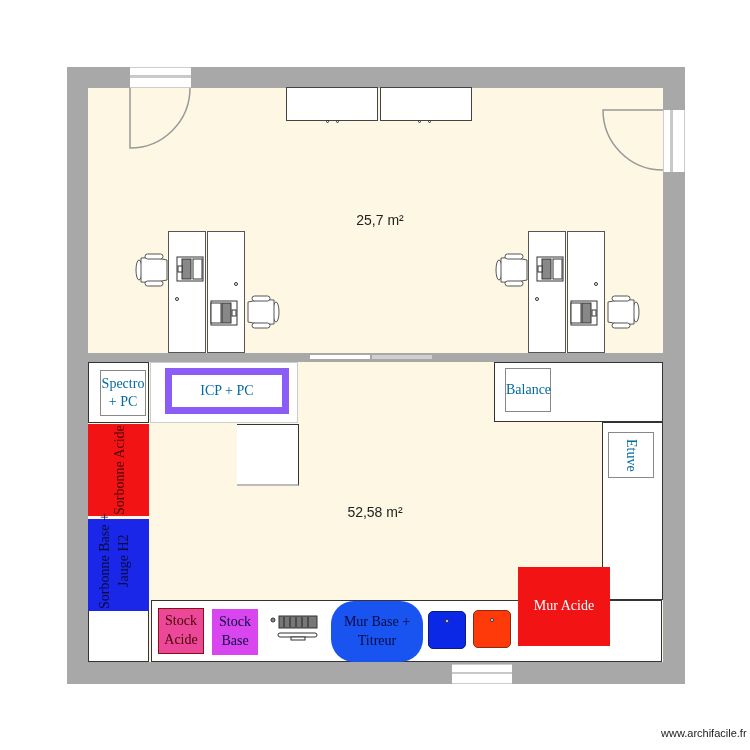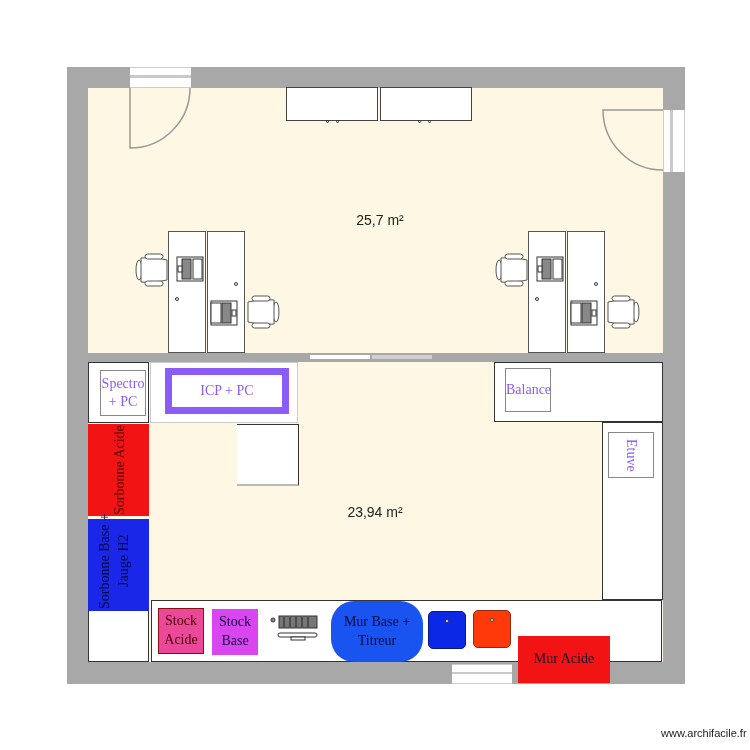--- a/index.html
+++ b/index.html
@@ -1,21 +1,21 @@
 <!DOCTYPE html>
 <html><head>
   <meta charset="utf-8">
   <style>
     html, body { margin: 0; padding: 0; background: #ffffff; }
     body { width: 750px; height: 750px; position: relative; overflow: hidden; font-family: "Liberation Serif", serif; }
     .abs { position: absolute; box-sizing: border-box; }
     .wall { background: #a8a8a8; }
     .floor { background: #fdf7e3; }
     .furn { background: #ffffff; border: 1px solid #333; }
-    .lbl { display: flex; align-items: center; justify-content: center; text-align: center; color: #8b5cf6; font-family: "Liberation Serif", serif; font-size: 14px; line-height: 1.35; }
+    .lbl { display: flex; align-items: center; justify-content: center; text-align: center; color: #0369a1; font-family: "Liberation Serif", serif; font-size: 14px; line-height: 1.35; }
     .area { font-family: "Liberation Sans", sans-serif; font-size: 14px; color: #222; }
     .win { background: #fff; border-top: 1px solid #ccc; border-bottom: 1px solid #ccc; }
     .win-line { background: #c9c9c9; }
     .footer { font-family: "Liberation Sans", sans-serif; font-size: 11px; color: #222; }
     .vtext { writing-mode: vertical-rl; }
     .rot-ccw { transform: rotate(180deg); }
   </style>
 </head>
 <body>
 
@@ -123,39 +123,39 @@
 <div class="abs lbl vtext rot-ccw" style="left:95px;top:505px;width:40px;height:112px;color:#0a0a40;">Sorbonne Base + Jauge H2</div>
 
 <div class="abs furn" style="left:88px;top:611px;width:61px;height:51px;border-top:none;"></div>
 
 <div class="abs furn" style="left:494px;top:362px;width:169px;height:60px;"></div>
 <div class="abs lbl" style="left:505px;top:368px;width:46px;height:44px;border:1px solid #888;background:#fff;justify-content:flex-start;">Balance</div>
 
 <div class="abs furn" style="left:602px;top:422px;width:61px;height:178px;"></div>
 <div class="abs lbl vtext" style="left:608px;top:432px;width:46px;height:46px;border:1px solid #888;background:#fff;">Etuve</div>
 
-<div class="abs area" style="left:335px;top:504px;width:80px;text-align:center;">23,94 m²</div>
+<div class="abs area" style="left:335px;top:504px;width:80px;text-align:center;">52,58 m²</div>
 
 <div class="abs furn" style="left:151px;top:600px;width:511px;height:62px;border-color:#333;"></div>
 <div class="abs lbl" style="left:158px;top:608px;width:46px;height:46px;background:#ec4899;border:1px solid #8a1010;color:#4a0000;">Stock Acide</div>
 <div class="abs lbl" style="left:212px;top:609px;width:46px;height:46px;background:#d946ef;color:#0a0a40;text-align:center;">Stock Base</div>
 <svg class="abs" style="left:270px;top:614px;" width="48" height="30" viewBox="0 0 48 30">
   <circle cx="3" cy="6" r="2" fill="#888" stroke="#333"></circle>
   <rect x="9" y="2" width="38" height="12" fill="#777" stroke="#333"></rect>
   <line x1="14" y1="3" x2="14" y2="13" stroke="#222"></line>
   <line x1="20" y1="3" x2="20" y2="13" stroke="#222"></line>
   <line x1="26" y1="3" x2="26" y2="13" stroke="#222"></line>
   <line x1="32" y1="3" x2="32" y2="13" stroke="#222"></line>
   <line x1="38" y1="3" x2="38" y2="13" stroke="#222"></line>
   <rect x="8" y="19" width="39" height="4" rx="2" fill="#fff" stroke="#333"></rect>
   <rect x="21" y="23" width="14" height="3" fill="#fff" stroke="#333"></rect>
 </svg>
 <div class="abs lbl" style="left:331px;top:601px;width:92px;height:61px;background:#1954f0;color:#0a0a40;border-radius:23px;">Mur Base + Titreur</div>
 <div class="abs" style="left:428px;top:611px;width:38px;height:38px;background:#0a28e6;border:1px solid #0a1a80;border-radius:5px;"></div>
 <div class="abs" style="left:445px;top:619px;width:4px;height:4px;background:#fff;border:1px solid #333;border-radius:50%;"></div>
 <div class="abs" style="left:473px;top:610px;width:38px;height:38px;background:#ff3a0a;border:1px solid #8a2a10;border-radius:5px;"></div>
 <div class="abs" style="left:490px;top:618px;width:4px;height:4px;background:#fff;border:1px solid #333;border-radius:50%;"></div>
-<div class="abs lbl" style="left:518px;top:636px;width:92px;height:47px;background:#f21414;color:#0f172a;">Mur Acide</div>
+<div class="abs lbl" style="left:518px;top:567px;width:92px;height:79px;background:#f21414;color:#ffffff;">Mur Acide</div>
 
 <div class="abs win" style="left:452px;top:664px;width:60px;height:20px;"></div>
 <div class="abs win-line" style="left:452px;top:672px;width:60px;height:2px;"></div>
 
 <div class="abs footer" style="left:636px;top:727px;width:110px;text-align:left;margin-left:25px;">www.archifacile.fr</div>
 
 </body></html>

